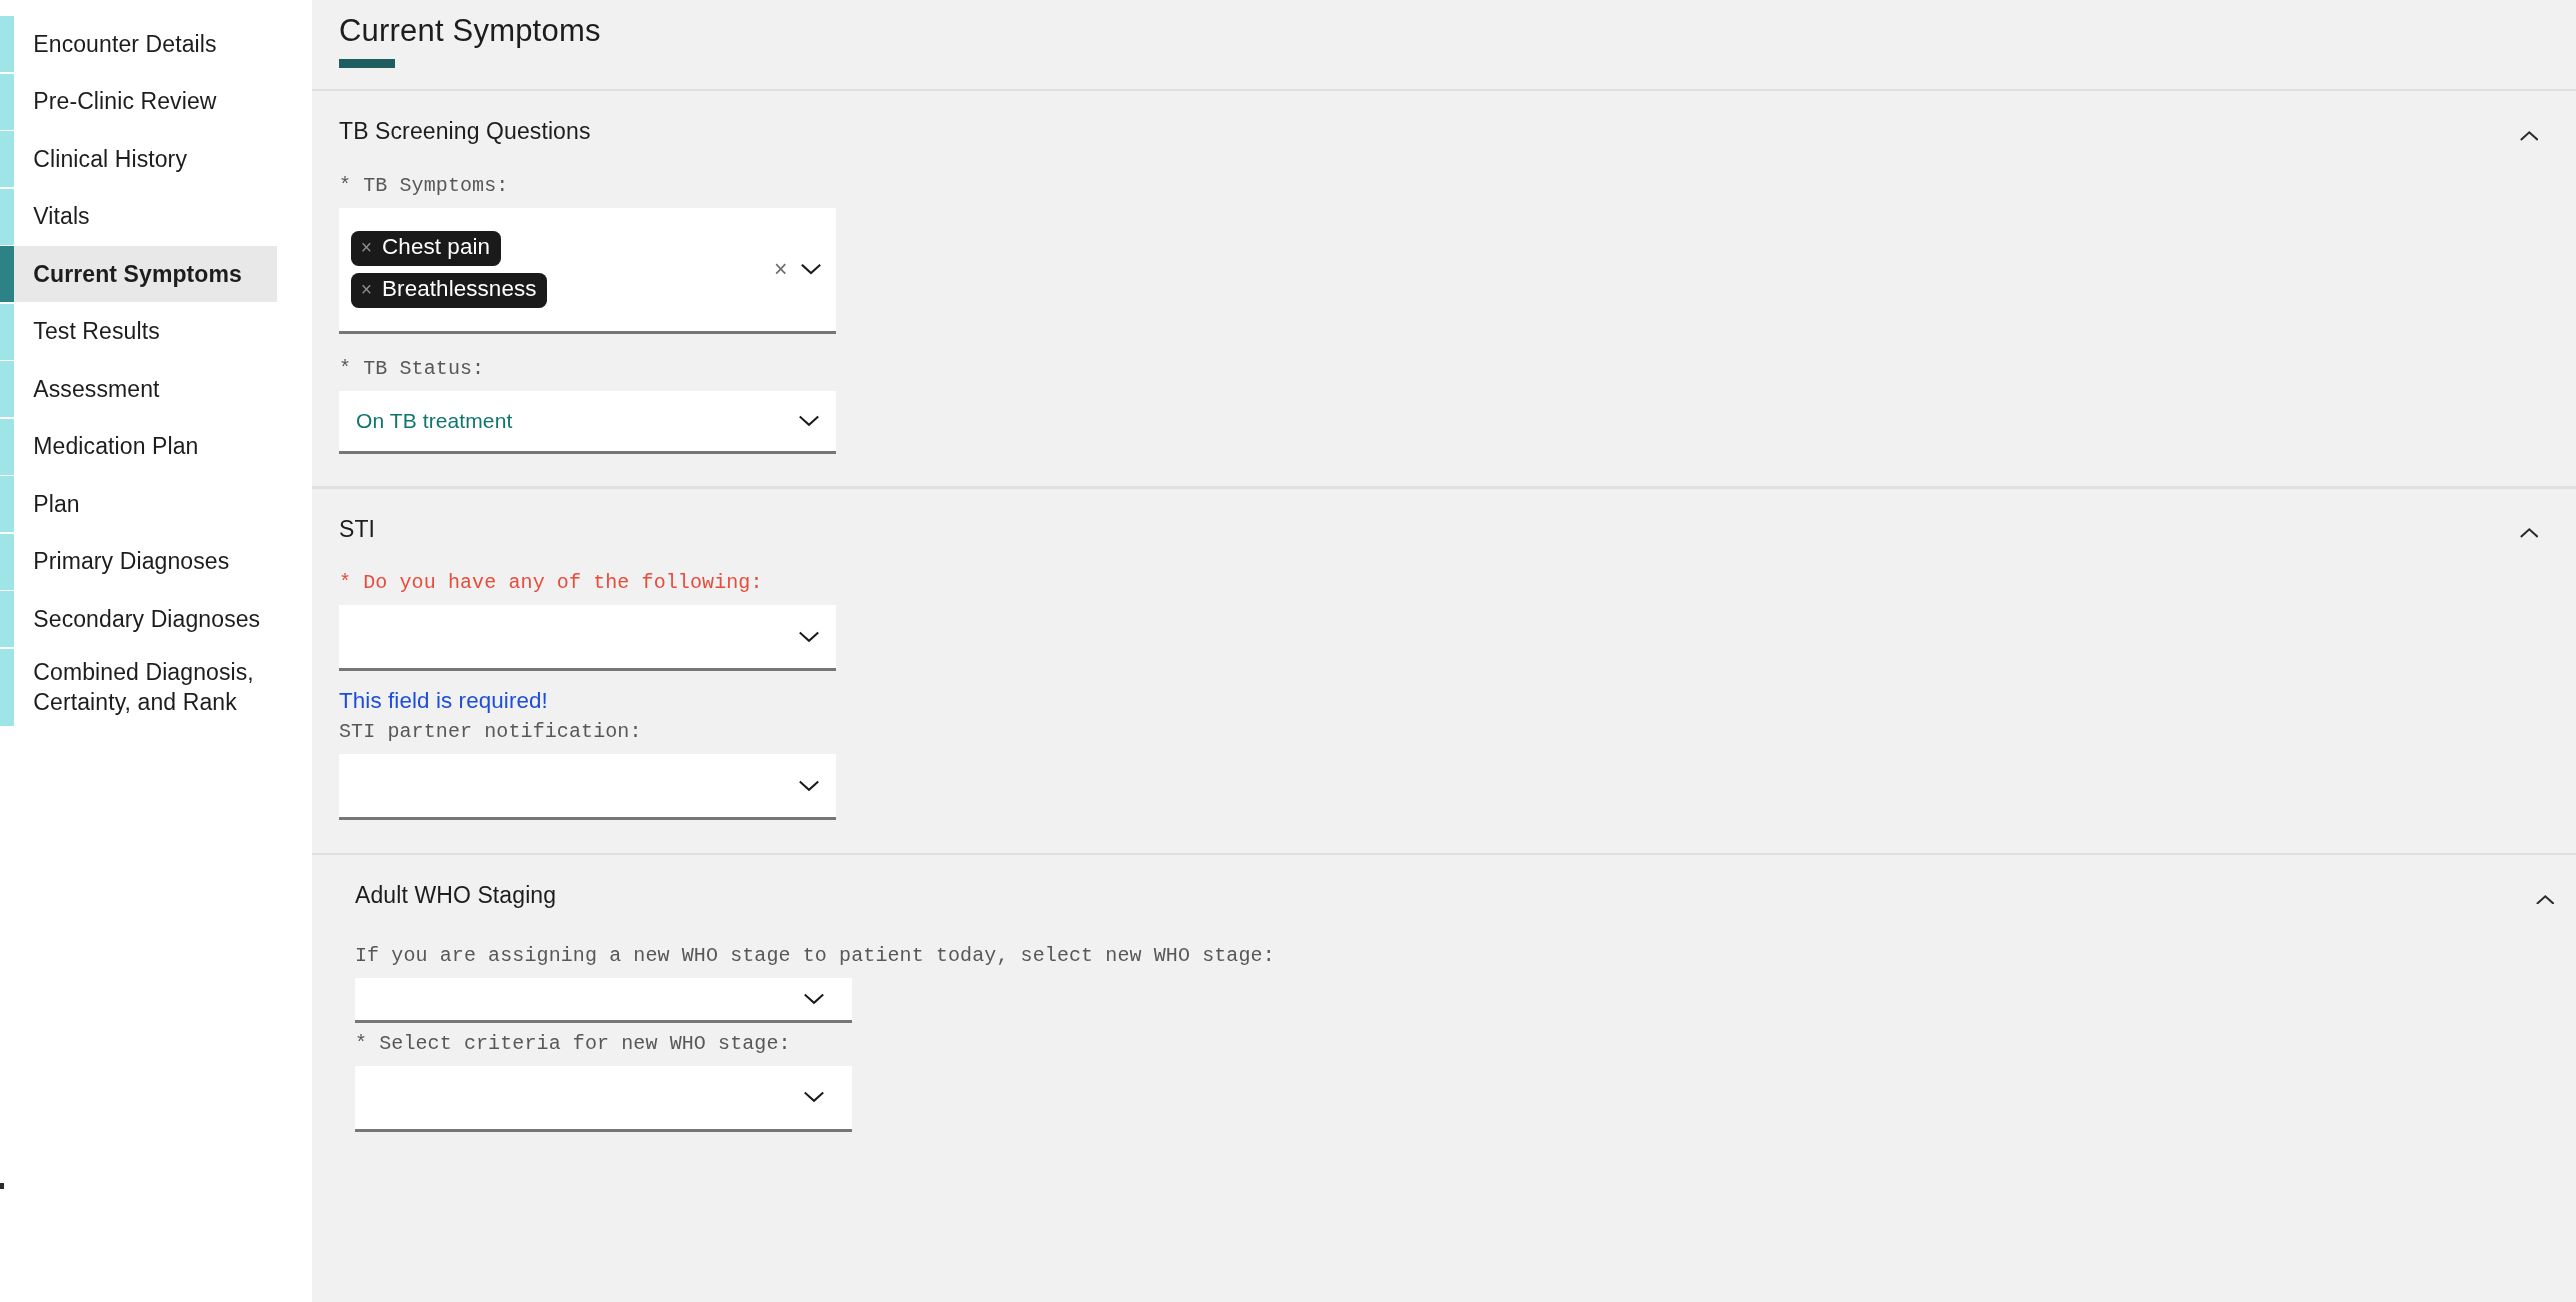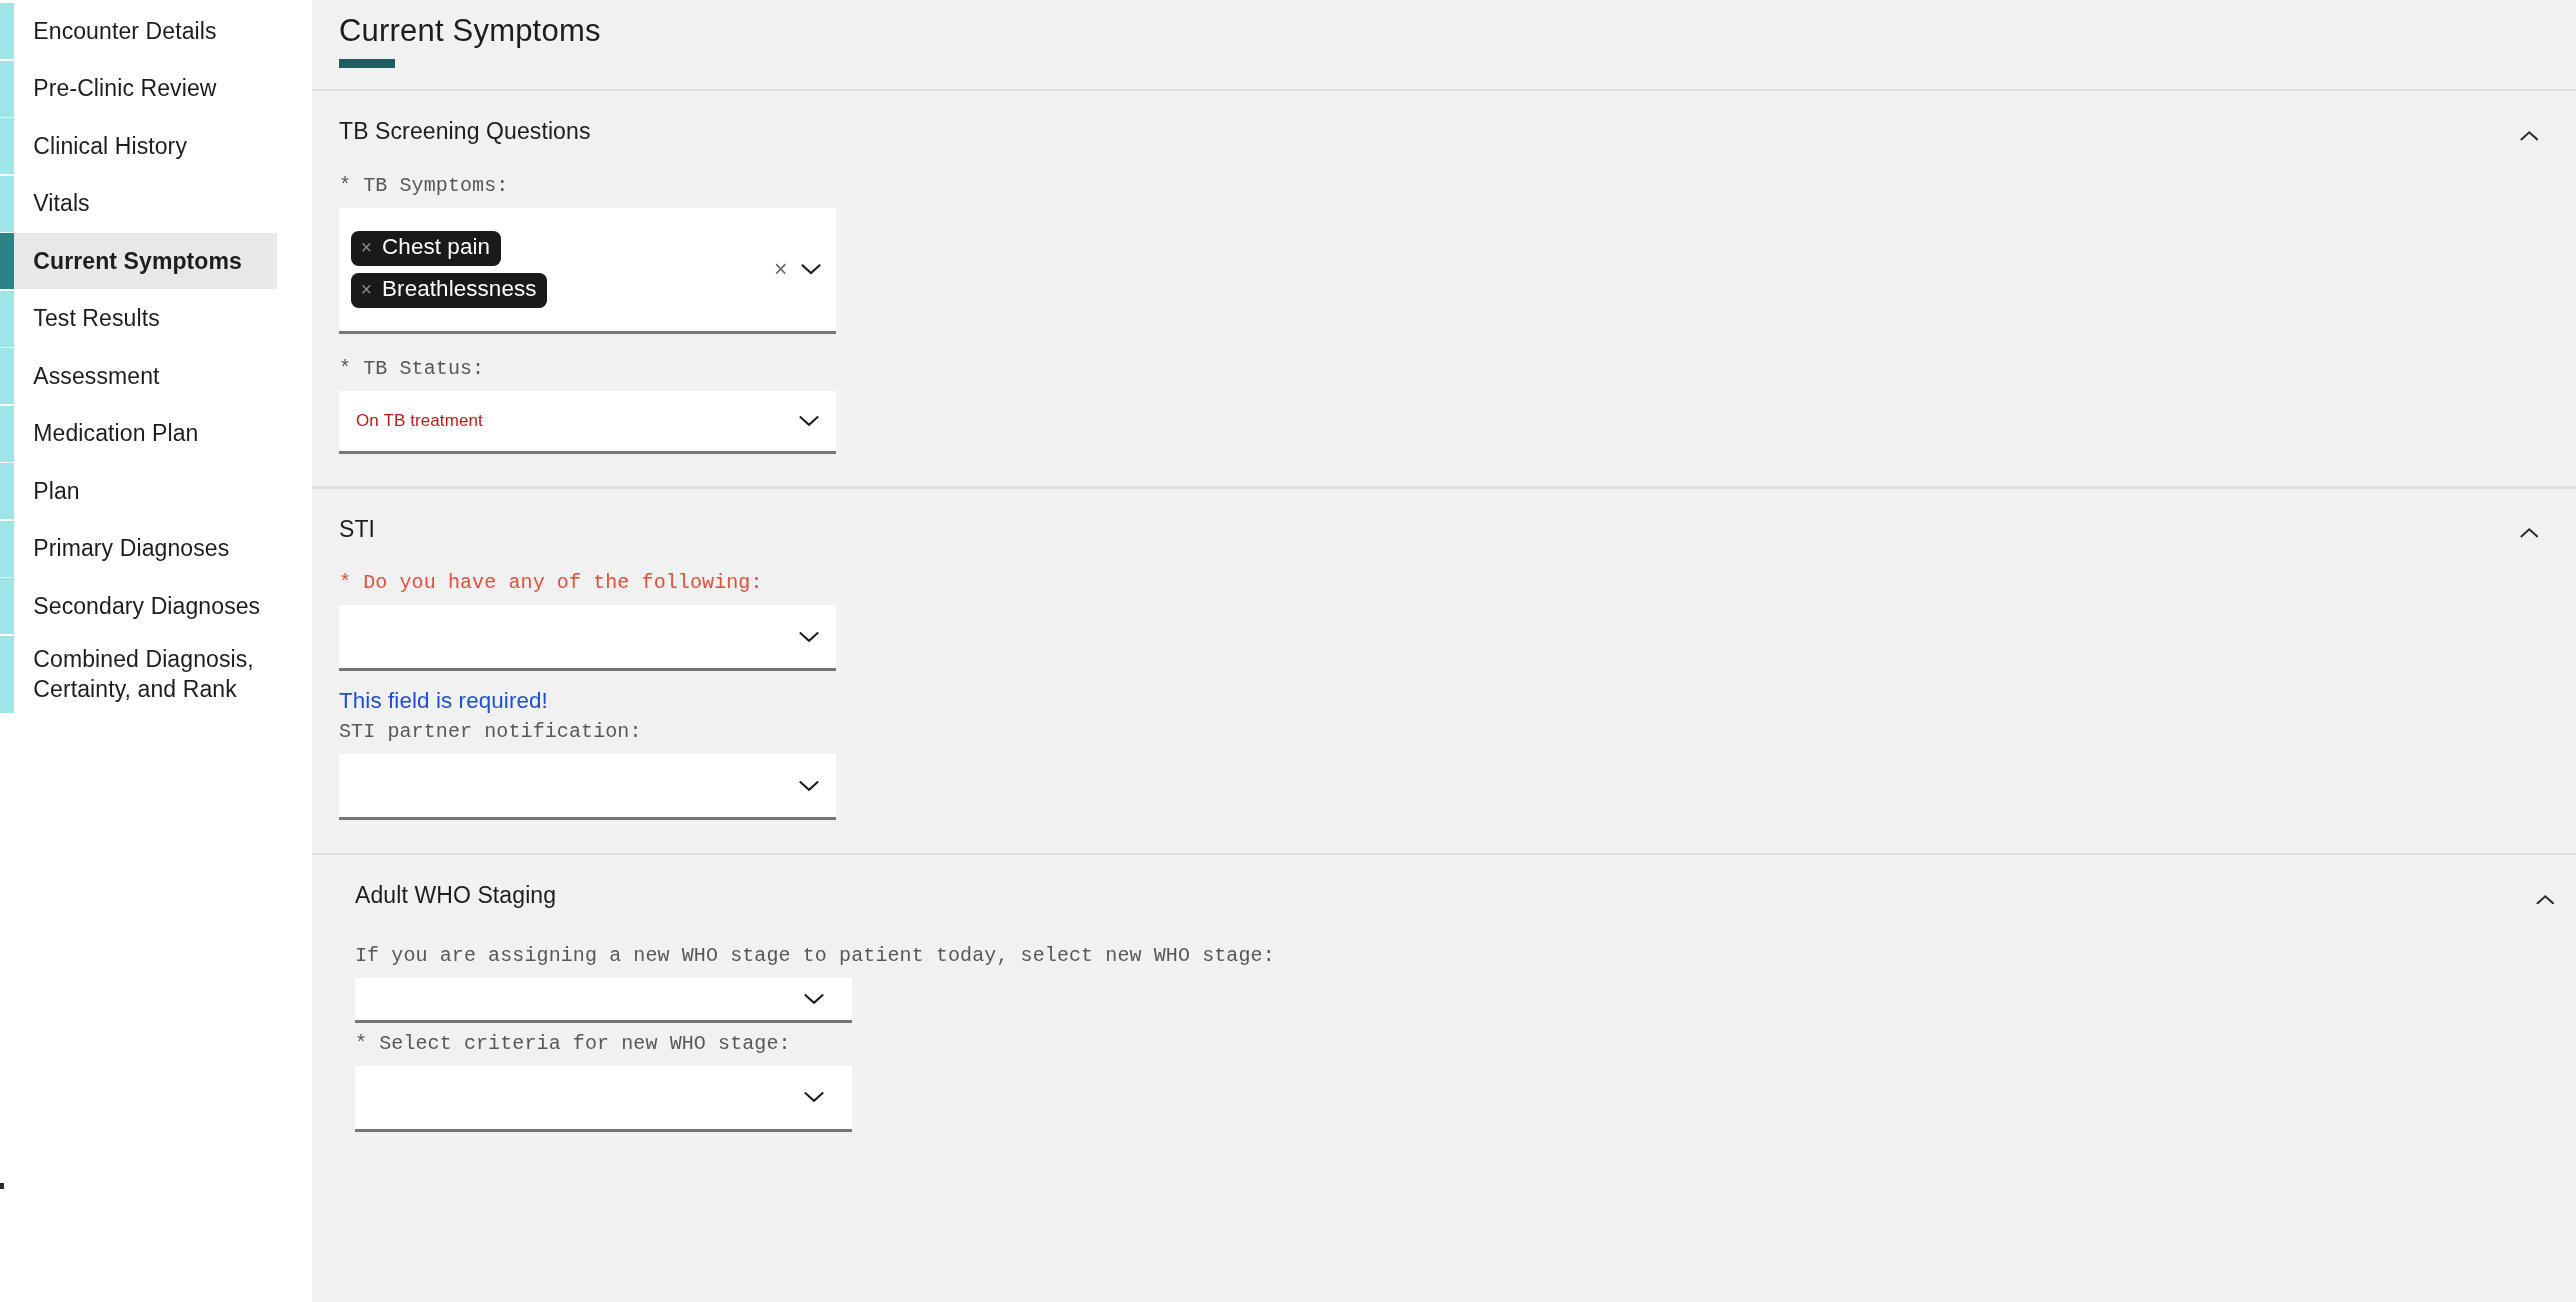--- a/index.html
+++ b/index.html
@@ -19,21 +19,21 @@
     display: flex;
     background: #ffffff;
   }
 
   
   .sidebar {
     width: 312px;
     min-width: 312px;
     height: 1189px;
     background: #ffffff;
-    padding-top: 3px;
+    padding-top: 16px;
     position: relative;
     border-radius: 17px;
   }
 
   .nav-item {
     position: relative;
     display: flex;
     align-items: center;
     height: 56px;
     padding-left: 19.3px;
@@ -181,22 +181,22 @@
   .control-wrap.select-empty { height: 66px; }
 
   .control-wrap.select-filled {
     height: 63px;
     display: flex;
     align-items: center;
     padding-left: 17px;
   }
 
   .select-value {
-    font-size: 17px;
-    color: #b91c1c;
+    font-size: 21px;
+    color: #0f766e;
     letter-spacing: 0.1px;
   }
 
   .control-wrap.multiselect {
     min-height: 126px;
     display: flex;
     align-items: center;
     padding: 9.3px 0 9.3px 12.4px;
   }
 

